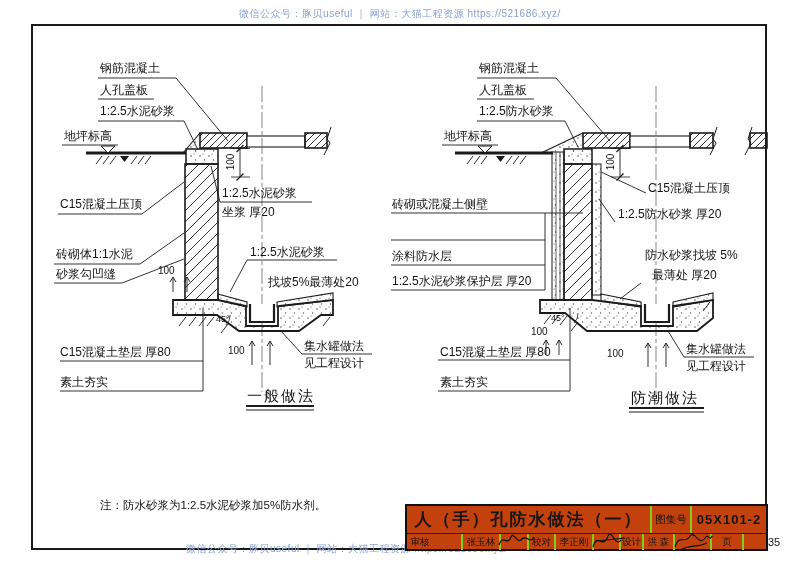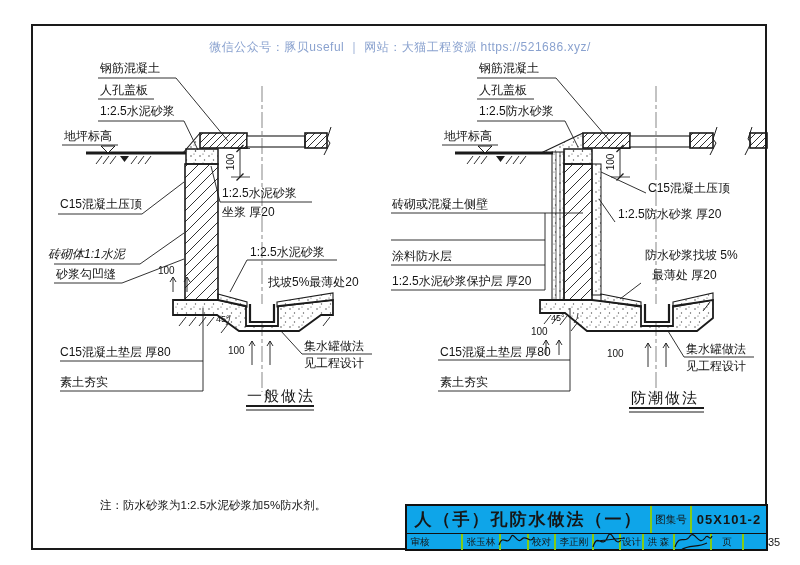--- a/index.html
+++ b/index.html
@@ -1,30 +1,30 @@
 <!DOCTYPE html>
 <html><head>
 <meta charset="utf-8">
 <style>
   html,body{margin:0;padding:0;background:#fff;}
   .page{position:relative;width:800px;height:565px;background:#ffffff;overflow:hidden;
         font-family:"Liberation Sans",sans-serif;color:#161616;}
-  .wm{position:absolute;font-size:12px;letter-spacing:.5px;color:#8aa2cf;white-space:nowrap;margin-top:32px;}
+  .wm{position:absolute;font-size:10px;letter-spacing:.5px;color:#8aa2cf;white-space:nowrap;}
   .wm-top{top:7px;left:0;width:800px;text-align:center;}
   .wm-bottom{top:542px;left:186px;z-index:1;}
   .frame{position:absolute;left:31px;top:24px;width:736px;height:526px;border:2px solid #1a1a1a;box-sizing:border-box;background:transparent;}
   svg.art{position:absolute;left:0;top:0;}
   .lbl{position:absolute;font-size:12px;line-height:1.15;white-space:nowrap;color:#141414;}
   .dim{position:absolute;font-size:10px;line-height:1;white-space:nowrap;color:#141414;}
   .ang{position:absolute;font-size:9px;line-height:1;white-space:nowrap;color:#141414;text-align:center;}
   .rot{transform:rotate(-90deg);transform-origin:50% 50%;text-align:center;}
   .dg-title{position:absolute;font-size:15px;letter-spacing:2px;font-weight:500;white-space:nowrap;color:#111;}
   .note{position:absolute;left:100px;top:498px;font-size:11.5px;color:#141414;white-space:nowrap;}
   
-  .tb{position:absolute;left:405px;top:504px;width:363px;height:47px;background:#0ea5e9;z-index:5;
+  .tb{position:absolute;left:405px;top:504px;width:363px;height:47px;background:#c2410c;z-index:5;
       border:2px solid #111;box-sizing:border-box;font-family:"Liberation Sans",sans-serif;}
   .tb-row1{display:flex;height:27px;border-bottom:1px solid #111;}
   .tb-row2{display:flex;height:16px;}
   .tb-cell{box-sizing:border-box;display:flex;align-items:center;justify-content:center;
            border-left:2px solid #84cc16;overflow:visible;white-space:nowrap;}
   .tb-cell:first-child{border-left:none;}
   .tb-title{flex:0 0 243px;font-size:17px;font-weight:bold;letter-spacing:2px;}
   .tb-atlas-label{flex:0 0 40px;font-size:10.5px;}
   .tb-atlas-no{flex:1;font-size:13px;font-weight:bold;letter-spacing:1px;}
   .t2{font-size:9.5px;}
@@ -263,21 +263,21 @@
     </g>
   </svg>
 
   <div class="lbl" style="left:100px;top:62px;">钢筋混凝土</div>
   <div class="lbl" style="left:100px;top:84px;">人孔盖板</div>
   <div class="lbl" style="left:100px;top:105px;">1:2.5水泥砂浆</div>
   <div class="lbl" style="left:64px;top:130px;">地坪标高</div>
   <div class="lbl" style="left:60px;top:198px;">C15混凝土压顶</div>
   <div class="lbl" style="left:222px;top:187px;">1:2.5水泥砂浆</div>
   <div class="lbl" style="left:222px;top:206px;">坐浆 厚20</div>
-  <div class="lbl" style="left:48px;top:248px;font-style:italic;">砖砌体1:1水泥</div>
+  <div class="lbl" style="left:56px;top:248px;">砖砌体1:1水泥</div>
   <div class="lbl" style="left:56px;top:268px;">砂浆勾凹缝</div>
   <div class="lbl" style="left:250px;top:246px;">1:2.5水泥砂浆</div>
   <div class="lbl" style="left:248px;top:276px;margin-left:20px;">找坡5%最薄处20</div>
   <div class="lbl" style="left:60px;top:346px;">C15混凝土垫层 厚80</div>
   <div class="lbl" style="left:60px;top:376px;">素土夯实</div>
   <div class="lbl" style="left:304px;top:340px;">集水罐做法</div>
   <div class="lbl" style="left:304px;top:357px;">见工程设计</div>
   <div class="dim rot" style="left:219px;top:157px;width:24px;">100</div>
   <div class="dim" style="left:158px;top:266px;">100</div>
   <div class="dim" style="left:228px;top:346px;">100</div>

